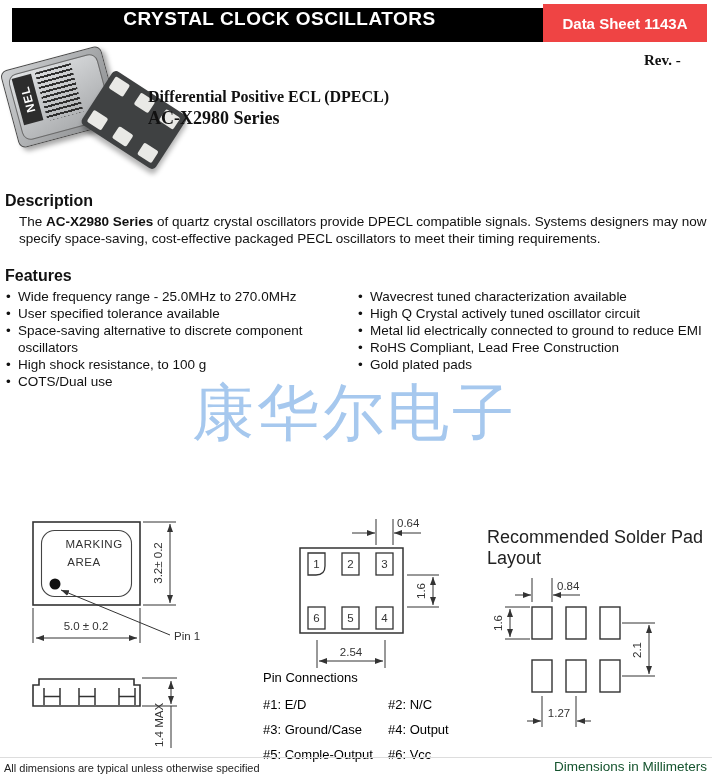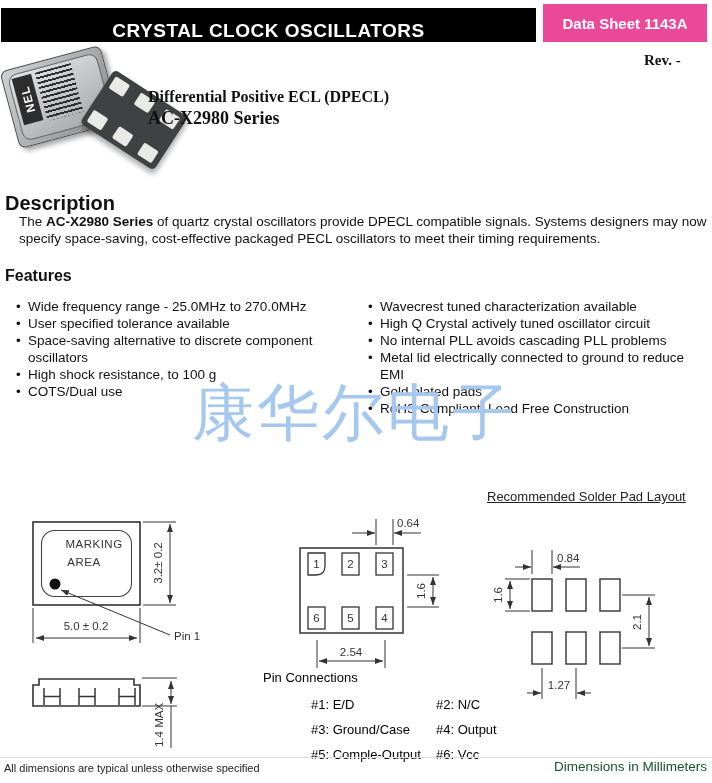--- a/index.html
+++ b/index.html
@@ -1,23 +1,23 @@
 <!DOCTYPE html>
 <html><head>
 <meta charset="utf-8">
 <style>
   html,body{margin:0;padding:0;background:#fff;}
   .page{position:relative;width:712px;height:783px;background:#fff;overflow:hidden;
         font-family:"Liberation Sans",sans-serif;color:#111;}
 
   
-  .black-bar{position:absolute;left:1px;top:8px;width:535px;height:34px;background:#000;
-             display:flex;align-items:flex-end;justify-content:center;}
+  .black-bar{position:absolute;left:12px;top:8px;width:535px;height:34px;background:#000;
+             display:flex;align-items:flex-start;justify-content:center;}
   .black-bar span{color:#fff;font-weight:bold;font-size:19px;letter-spacing:.5px;}
-  .red-box{position:absolute;left:543px;top:4px;width:164px;height:38px;background:#ec4899;
+  .red-box{position:absolute;left:543px;top:4px;width:164px;height:38px;background:#ef4444;
            display:flex;align-items:center;justify-content:center;}
   .red-box span{color:#fff;font-weight:bold;font-size:15px;}
   .rev{position:absolute;left:644px;top:52px;font-family:"Liberation Serif",serif;
        font-weight:bold;font-size:15px;}
 
   
   .chip1{position:absolute;left:8px;top:57px;width:102px;height:78px;transform:rotate(-15deg);
          background:linear-gradient(135deg,#cfd1d3,#86888a);border:1px solid #4a4a4a;border-radius:7px;
          box-shadow:3px 4px 5px rgba(0,0,0,.35);}
   .chip1 .lid{position:absolute;inset:5px;border:1px solid #6a6a6a;border-radius:9px;
@@ -31,47 +31,47 @@
          background:#3f4142;border-radius:5px;box-shadow:3px 4px 5px rgba(0,0,0,.3);}
   .chip2 .pad{position:absolute;width:17px;height:14px;background:#e9e9e6;border-radius:2px;}
 
   
   .subtitle{position:absolute;left:148px;top:88px;font-family:"Liberation Serif",serif;
             font-weight:bold;font-size:16px;}
   .series{position:absolute;left:148px;top:108px;font-family:"Liberation Serif",serif;
           font-weight:bold;font-size:18px;}
 
   
-  .desc-h{position:absolute;left:5px;top:192px;font-size:20px;font-weight:bold;}
+  .desc-h{position:absolute;left:5px;top:192px;font-size:16px;font-weight:bold;}
   .desc-p{position:absolute;left:19px;top:213px;width:704px;font-size:13.5px;line-height:17px;}
   .desc-p b{font-weight:bold;}
 
   
   .feat-h{position:absolute;left:5px;top:267px;font-size:16px;font-weight:bold;}
   .feat-col{position:absolute;top:288px;font-size:13.5px;line-height:17px;}
   .feat-left{left:5px;width:348px;}
   .feat-right{left:357px;width:352px;}
-  .feat-col ul{margin:10px;padding:0;list-style:none;}
+  .feat-col ul{margin:0;padding:0;list-style:none;}
   .feat-col li{position:relative;padding-left:13px;}
   .feat-col li::before{content:"\2022";position:absolute;left:1px;}
 
   
   .watermark{position:absolute;left:192px;top:334px;font-size:62px;line-height:1;color:#a6c8ee;
              letter-spacing:3px;white-space:nowrap;z-index:6;font-family:"DejaVu Sans",sans-serif;margin-top:48px;}
 
   
   .drw{position:absolute;}
   .drw svg{display:block;}
   .drw text{font-family:"Liberation Sans",sans-serif;font-size:11.5px;fill:#333;}
-  .solder-title{position:absolute;left:487px;top:489px;font-size:13px;color:#222;text-decoration:underline;}
+  .solder-title{position:absolute;left:487px;top:527px;font-size:18px;color:#222;}
 
   
   .pinconn{position:absolute;left:263px;top:668px;font-size:13px;color:#000000;}
   .pinconn .pc-head{line-height:20px;margin-bottom:4px;}
-  .pinconn .row{display:grid;grid-template-columns:125px auto;line-height:25px;margin-left:48px;}
+  .pinconn .row{display:grid;grid-template-columns:125px auto;line-height:25px;}
 
   
   .footer-line{position:absolute;left:0;top:757px;width:712px;border-top:1px solid #ddd;}
   .footer-left{position:absolute;left:4px;top:762px;font-size:11px;color:#222;}
   .footer-right{position:absolute;right:5px;top:759px;font-size:13.5px;color:#14532d;}
 </style>
 </head>
 <body>
 
 <div class="page">
@@ -113,24 +113,23 @@
       <li>User specified tolerance available</li>
       <li>Space-saving alternative to discrete component oscillators</li>
       <li>High shock resistance, to 100 g</li>
       <li>COTS/Dual use</li>
     </ul>
   </div>
   <div class="feat-col feat-right">
     <ul>
       <li>Wavecrest tuned characterization available</li>
       <li>High Q Crystal actively tuned oscillator circuit</li>
-      <li>No internal PLL avoids cascading PLL problems</li>
       <li>Metal lid electrically connected to ground to reduce EMI</li>
+      <li>RoHS Compliant, Lead Free Construction</li>
       <li>Gold plated pads</li>
-      <li>RoHS Compliant, Lead Free Construction</li>
     </ul>
   </div>
 
   <div class="watermark">康华尔电子</div>
 
   <div class="drw" style="left:10px;top:505px;">
     <svg width="200" height="255" viewBox="0 0 200 255">
       <defs>
         <marker id="arrFA" markerWidth="9" markerHeight="7" refX="8" refY="3" orient="auto">
           <path d="M0,0 L8,3 L0,6 Z" fill="#333"></path>
@@ -223,21 +222,21 @@
         <text x="92.5" y="117">5</text>
         <text x="126.5" y="117">4</text>
       </g>
       <text x="139" y="22">0.64</text>
       <text transform="translate(167,86) rotate(-90)" text-anchor="middle">1.6</text>
       <text x="93" y="151" text-anchor="middle">2.54</text>
     </svg>
   </div>
 
   <div class="solder-title">Recommended Solder Pad Layout</div>
-  <div class="drw" style="left:485px;top:494px;">
+  <div class="drw" style="left:485px;top:522px;">
     <svg width="215" height="215" viewBox="0 0 215 215">
       <defs>
         <marker id="arrFC" markerWidth="9" markerHeight="7" refX="8" refY="3" orient="auto">
           <path d="M0,0 L8,3 L0,6 Z" fill="#333"></path>
         </marker>
         <marker id="arrRC" markerWidth="9" markerHeight="7" refX="0" refY="3" orient="auto">
           <path d="M8,0 L0,3 L8,6 Z" fill="#333"></path>
         </marker>
       </defs>
       <g fill="none" stroke="#333">

